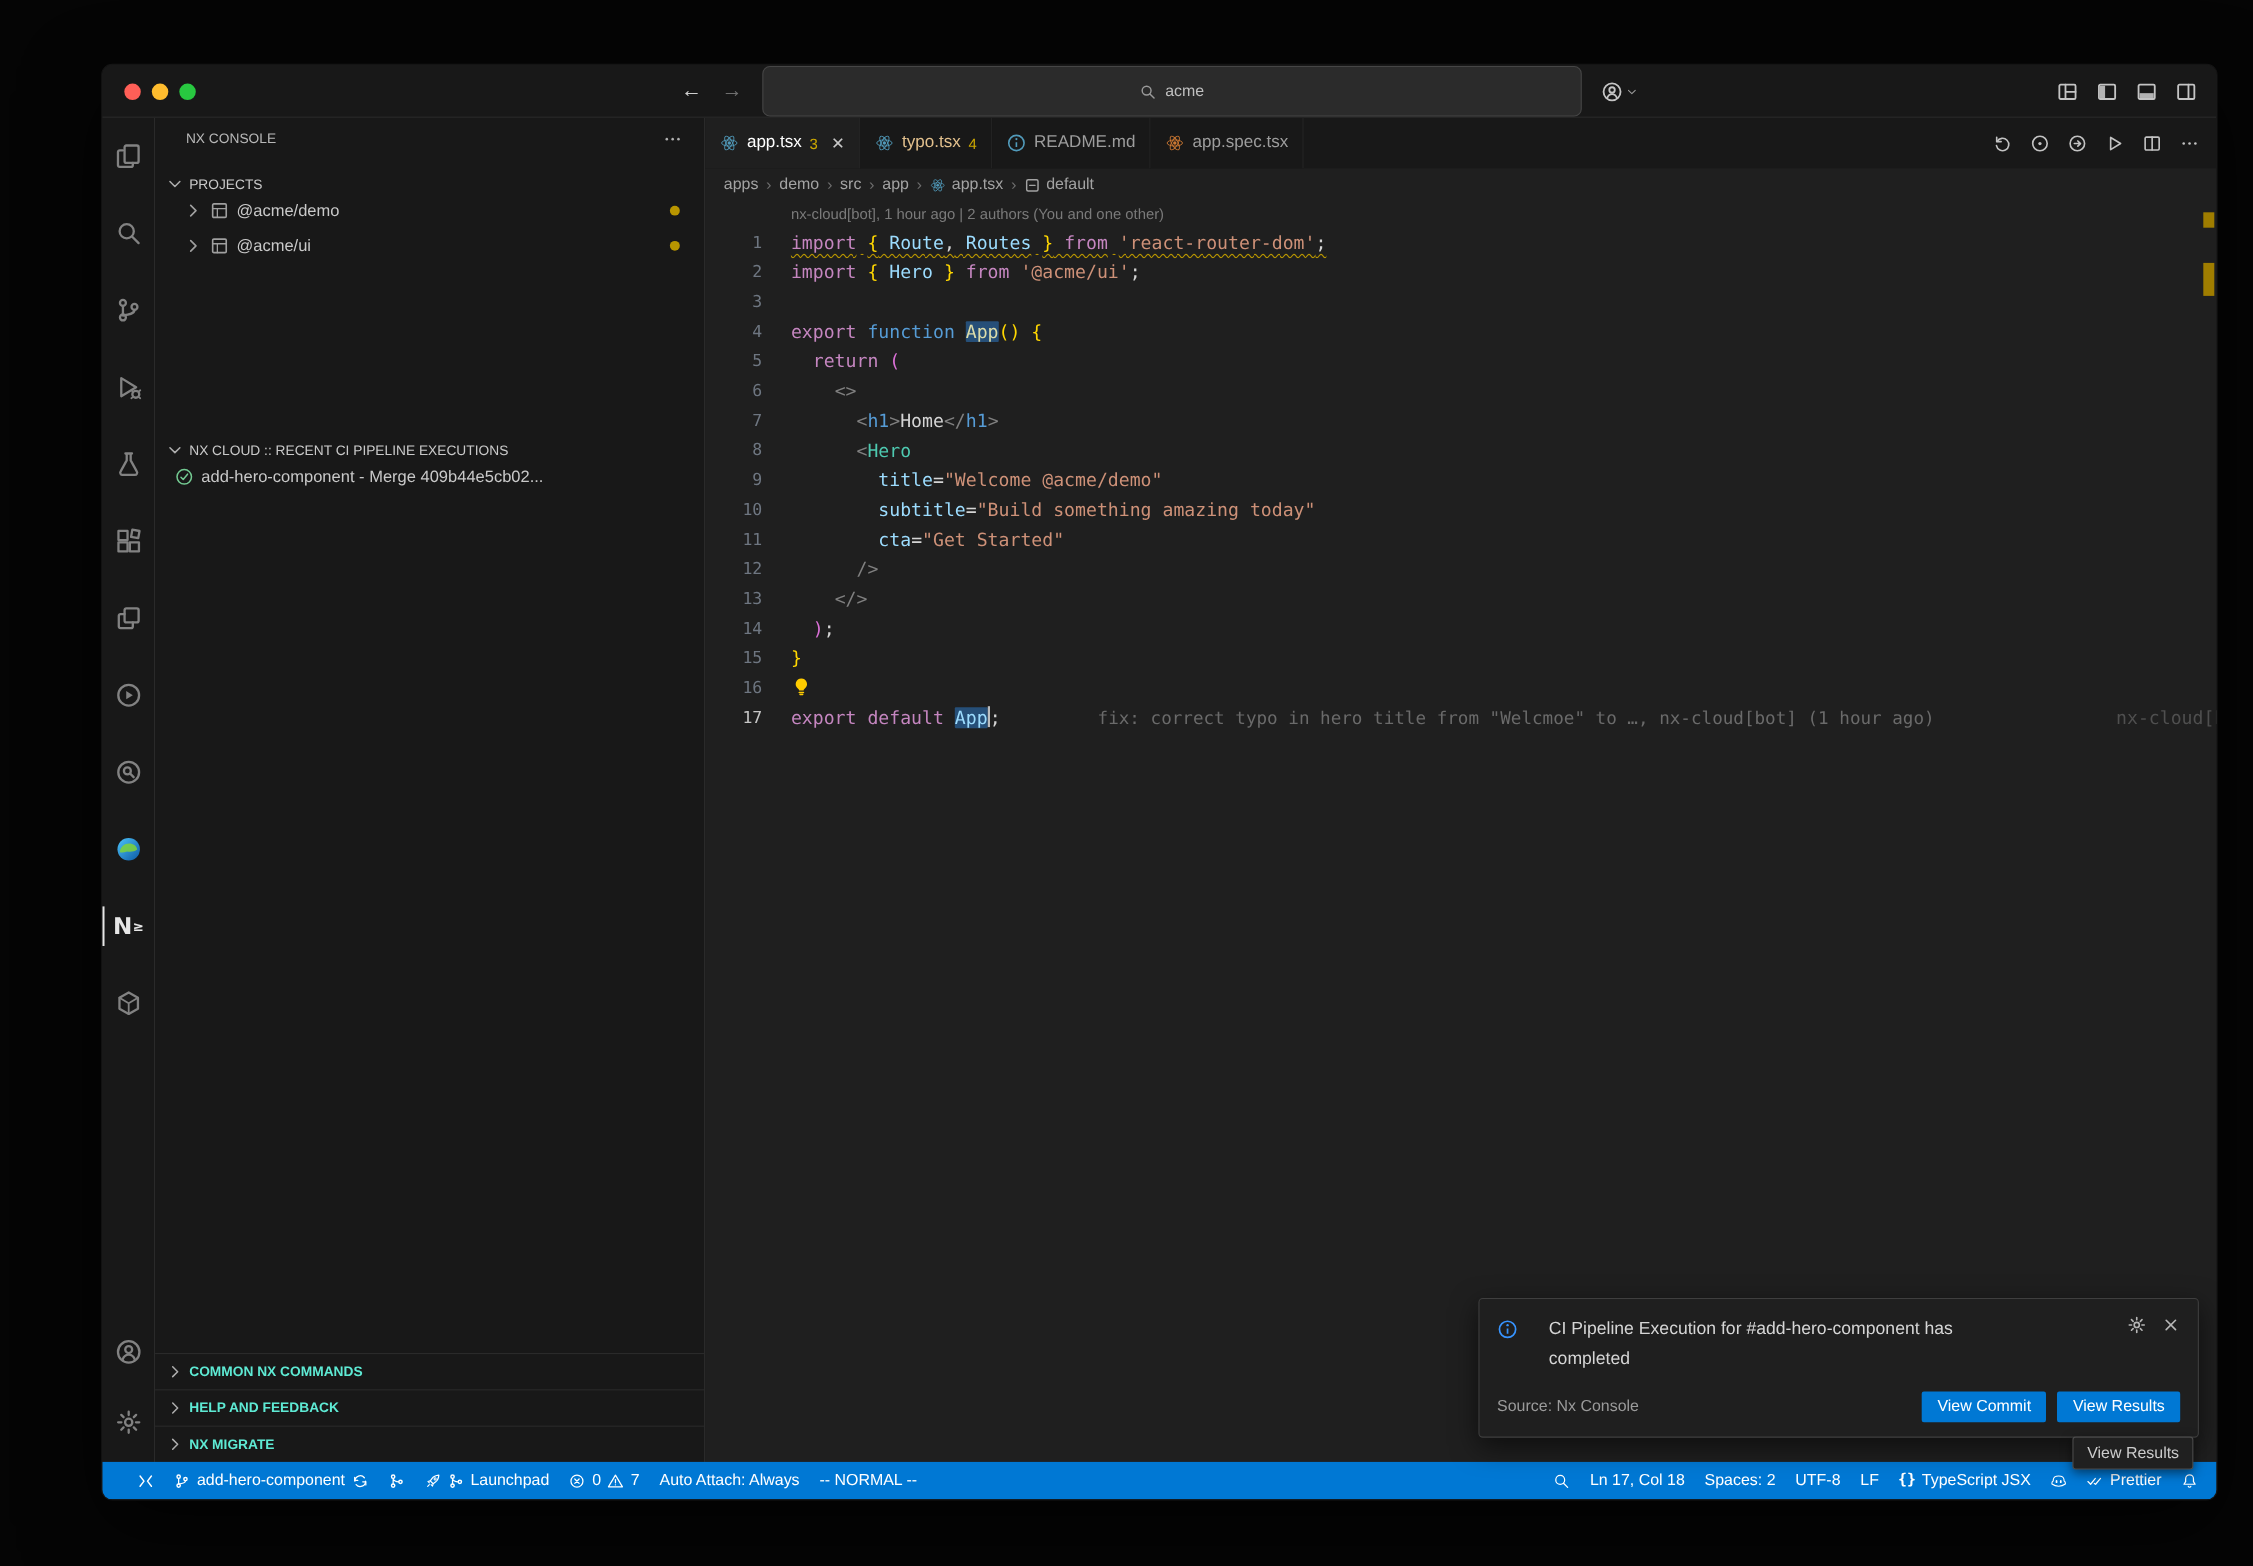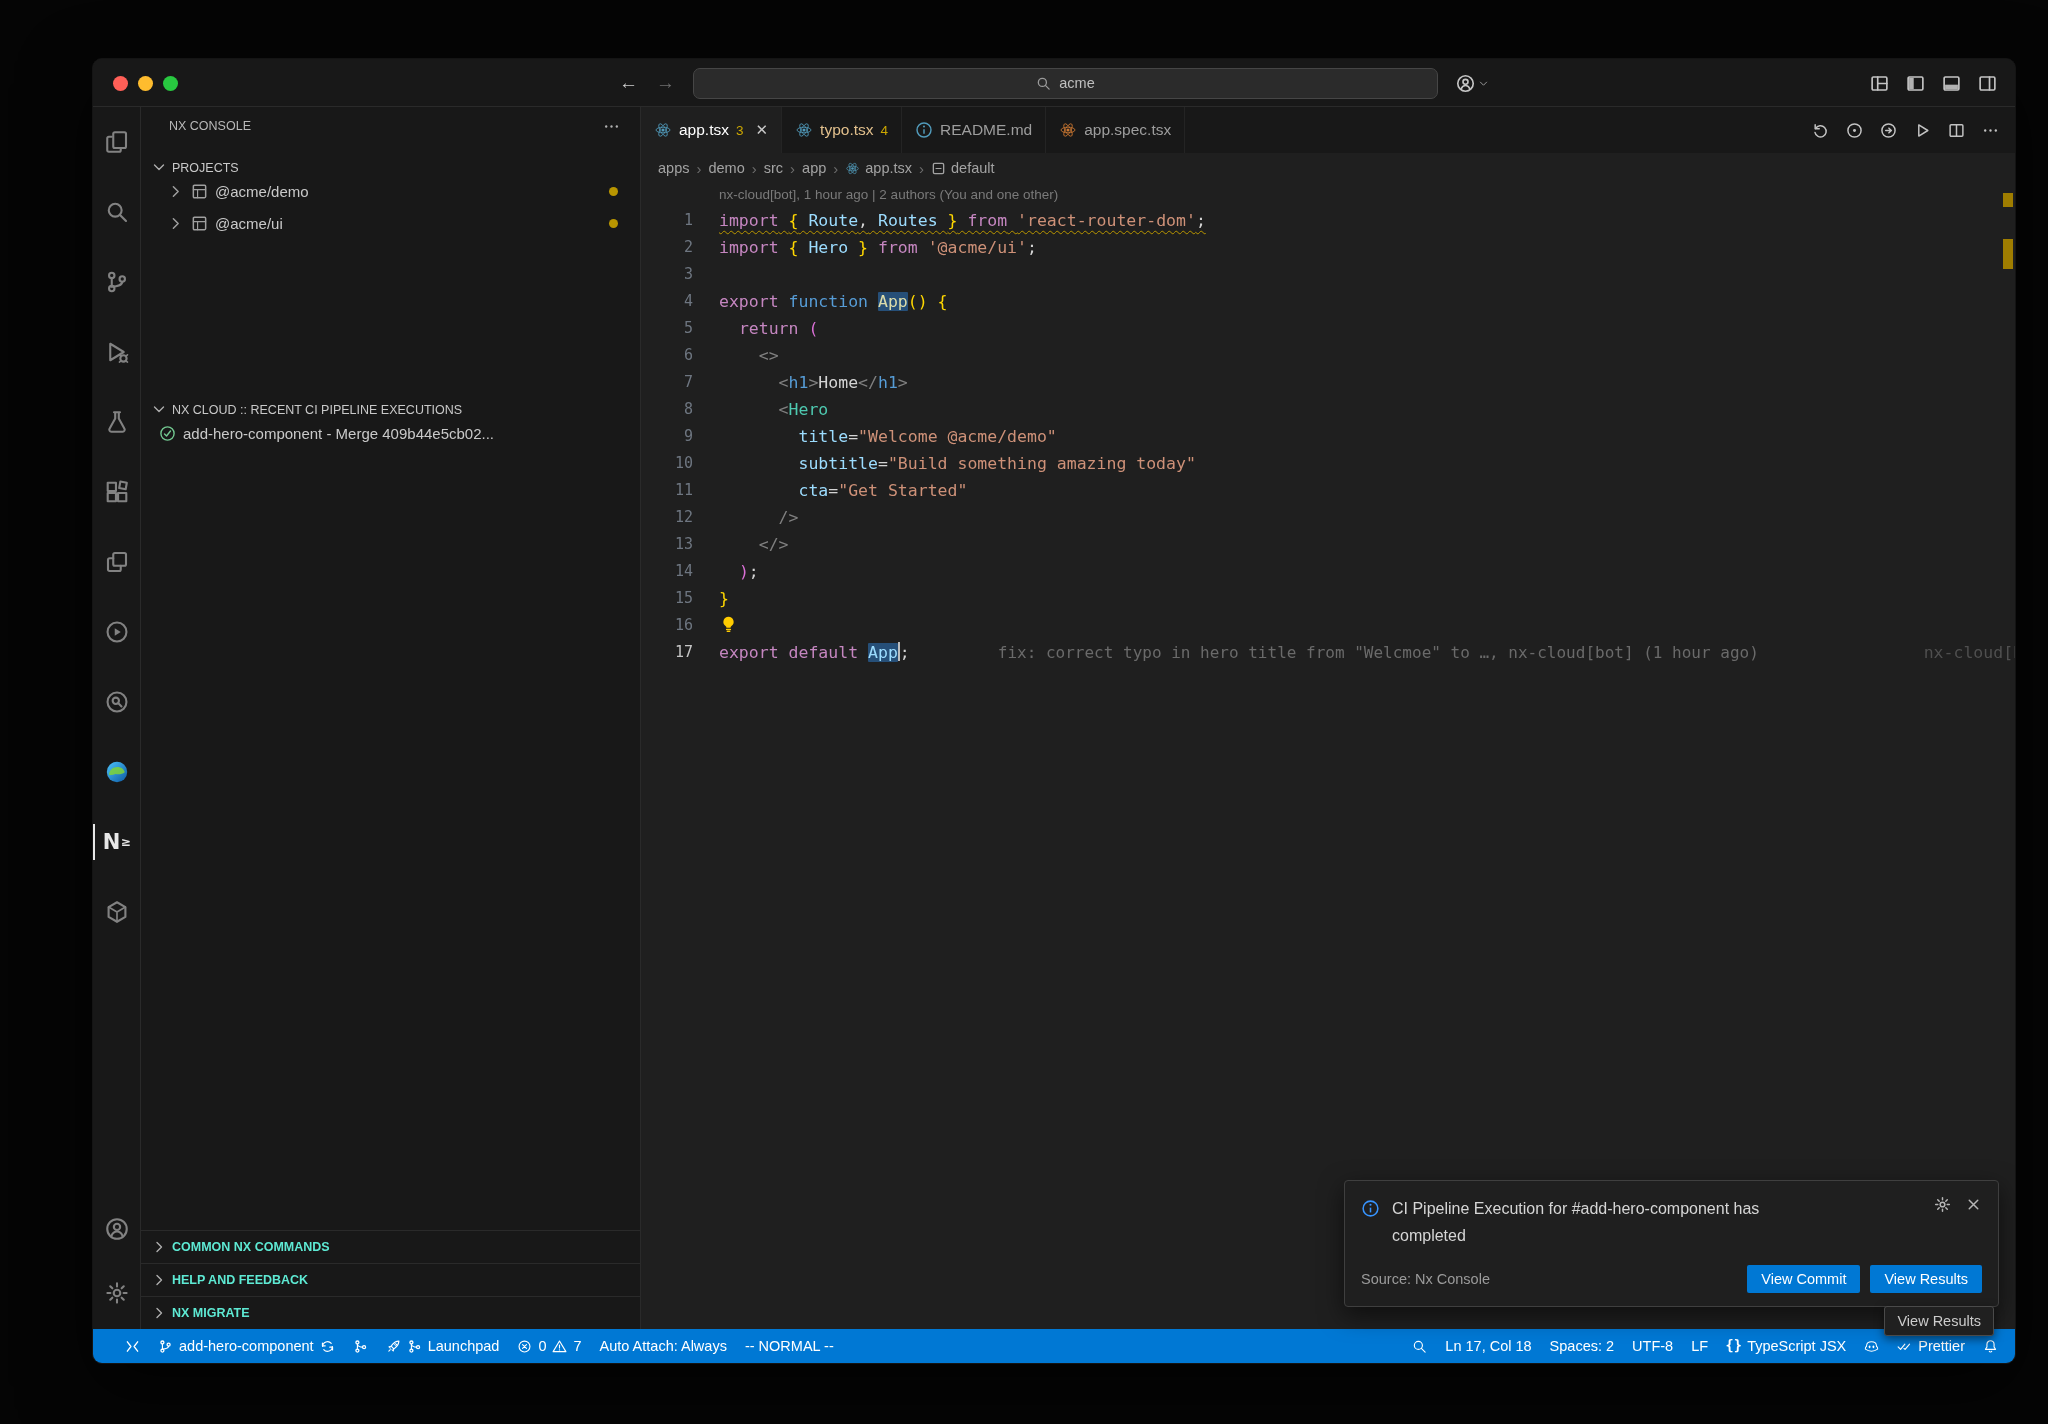--- a/index.html
+++ b/index.html
@@ -8,21 +8,21 @@
 .icon{display:inline-flex;width:16px;height:16px;align-items:center;justify-content:center;flex:none}
 .icon svg{width:100%;height:100%}
 
 .titlebar{height:48px;flex:0 0 48px;background:#181818;border-bottom:1px solid #2a2a2a;position:relative}
 .traffic{position:absolute;left:20px;top:0;height:48px;display:flex;align-items:center;gap:10px}
 .tl{width:15px;height:15px;border-radius:50%}
 .tl.red{background:#ff5f57}.tl.yellow{background:#febc2e}.tl.green{background:#28c840}
 .tb-center{position:absolute;left:50%;top:0;transform:translateX(-50%);height:48px;display:flex;align-items:center;gap:18px}
 .nav-arrow{font-size:19px;color:#cfcfcf}
 .nav-arrow.fwd{color:#6f6f6f}
-.searchbox{width:745px;height:31px;background:#2b2b2b;border:1px solid #464646;border-radius:7px;display:flex;align-items:center;justify-content:center;gap:8px;color:#bfbfbf;font-size:14.5px}
+.searchbox{width:745px;height:46px;background:#2b2b2b;border:1px solid #464646;border-radius:7px;display:flex;align-items:center;justify-content:center;gap:8px;color:#bfbfbf;font-size:14.5px}
 .searchbox .icon{width:15px;height:15px;color:#9a9a9a}
 .profile-btn{display:flex;align-items:center;gap:3px;color:#c4c4c4}
 .profile-btn .icon{width:19px;height:19px}
 .profile-btn .chev{width:11px;height:11px;color:#9a9a9a}
 .tb-right{position:absolute;right:18px;top:0;height:48px;display:flex;align-items:center;gap:17px;color:#c4c4c4}
 .tb-right .icon{width:19px;height:19px}
 
 .main{flex:1;display:flex;min-height:0}
 .activitybar{width:48px;flex:0 0 48px;background:#181818;border-right:1px solid #2a2a2a;display:flex;flex-direction:column;align-items:center}
 .ab-top,.ab-bottom{display:flex;flex-direction:column;align-items:center;width:100%}
@@ -88,21 +88,21 @@
 
 .statusbar{height:34px;flex:0 0 34px;background:#0078d4;display:flex;justify-content:space-between;color:#fff;font-size:14.5px}
 .sb-group{display:flex;align-items:center;height:100%}
 .sb-group.left{padding-left:23px}
 .sb-group.right{padding-right:8px}
 .sb-item{display:flex;align-items:center;gap:6px;padding:0 9px;height:100%;white-space:nowrap}
 .sb-item .icon{width:15px;height:15px}
 .txt-icon{font-size:13.5px;font-weight:700;font-family:"DejaVu Sans Mono",monospace;line-height:1}
 
 .toast{position:absolute;right:16px;bottom:56px;width:655px;background:#1f1f1f;border:1px solid #3f3f3f;border-radius:4px;box-shadow:0 8px 24px rgba(0,0,0,.55);padding:15px 16px 13px;z-index:30}
-.toast-head{display:flex;gap:12px}
+.toast-head{display:flex;gap:28px}
 .toast-head .info{width:19px;height:19px;flex:0 0 19px;margin-top:3px}
 .toast-msg{font-size:16px;color:#d6d6d6;line-height:1.65;max-width:430px}
 .toast-icons{margin-left:auto;display:flex;gap:14px;color:#b6b6b6}
 .toast-icons .icon{width:17px;height:17px}
 .toast-foot{display:flex;align-items:center;margin-top:16px}
 .toast-source{color:#9b9b9b;font-size:14.5px}
 .toast-buttons{margin-left:auto;display:flex;gap:10px}
 .toast-btn{background:#0078d4;color:#fff;font-size:14.5px;padding:6px 14px;border-radius:2px;cursor:default}
 .tooltip{position:absolute;top:1247px;right:21px;background:#202020;border:1px solid #4a4a4a;border-radius:3px;color:#cccccc;font-size:14.5px;padding:6px 12px;z-index:40;box-shadow:0 3px 10px rgba(0,0,0,.5)}
 </style>

